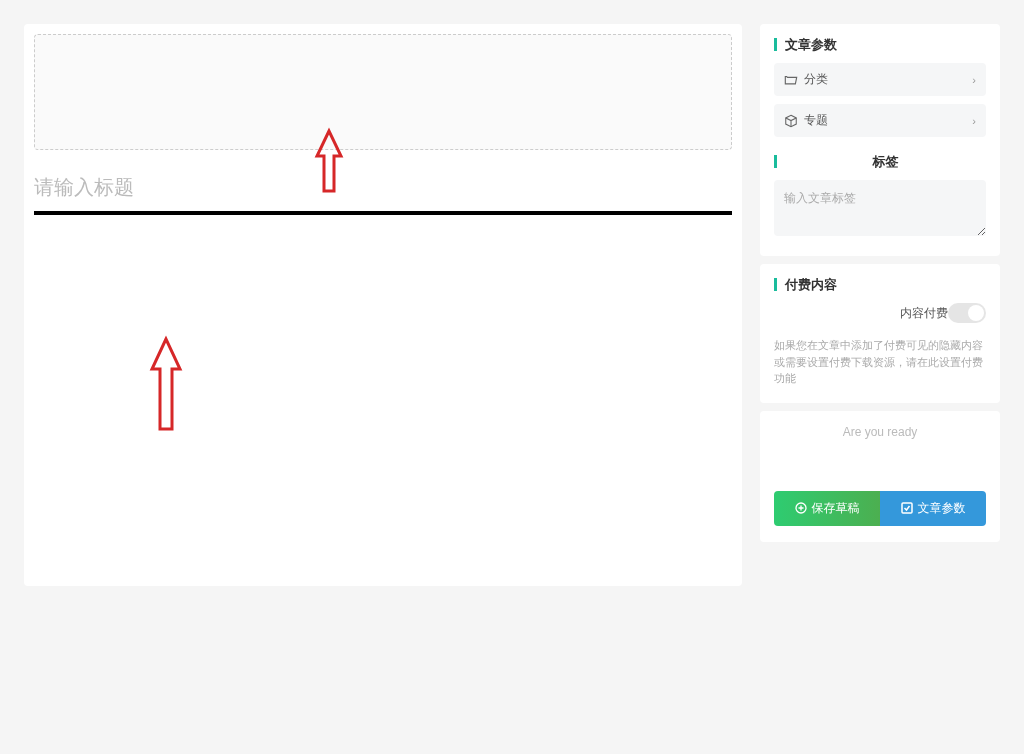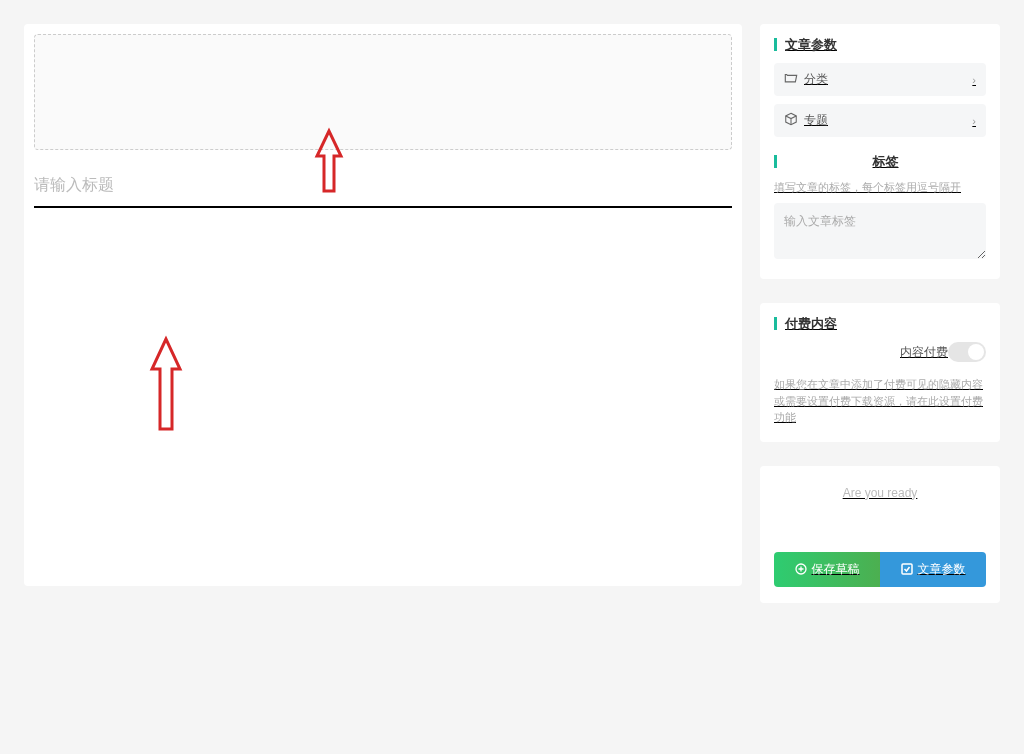--- a/index.html
+++ b/index.html
@@ -29,24 +29,24 @@
       background: #fafafa;
       border-radius: 4px;
       height: 116px;
       margin-bottom: 20px;
       position: relative;
     }
     .title-input {
       width: 100%;
       border: none;
       outline: none;
-      font-size: 16px;
+      font-size: 20px;
       color: #333;
       padding: 6px 0 12px 0;
-      border-bottom: 2px solid #000000;
+      border-bottom: 4px solid #000000;
     }
     .title-input::placeholder {
       color: #bbb;
     }
     .content-area {
       height: 350px;
       position: relative;
     }
     .arrow-annotation {
       position: absolute;
@@ -62,22 +62,21 @@
       left: 122px;
     }
     .arrow-svg {
       width: 100%;
       height: 100%;
     }
     .sidebar {
       width: 240px;
       display: flex;
       flex-direction: column;
-      gap: 24px;
-      text-decoration: underline;
+      gap: 8px;
     }
     .card {
       background: #fff;
       border-radius: 4px;
       padding: 14px 14px 16px 14px;
     }
     .section-title {
       font-size: 13px;
       font-weight: 600;
       color: #333;
@@ -96,20 +95,21 @@
       margin-bottom: 8px;
       cursor: pointer;
       font-size: 12px;
       color: #555;
     }
     .select-row:last-of-type {
       margin-bottom: 0;
     }
     .select-row-left {
       display: flex;
+      align-items: center;
       gap: 6px;
     }
     .select-icon {
       width: 14px;
       height: 14px;
       display: inline-flex;
       align-items: center;
       justify-content: center;
     }
     .chevron {
@@ -171,21 +171,20 @@
     .paid-hint {
       font-size: 11px;
       color: #aaa;
       line-height: 1.5;
     }
     .ready-text {
       text-align: center;
       font-size: 12px;
       color: #bbb;
       margin-bottom: 12px;
-      margin-top: 6px;
     }
     .btn-row {
       display: flex;
       gap: 0;
     }
     .btn {
       flex: 1;
       border: none;
       padding: 9px 0;
       font-size: 12px;
@@ -255,21 +254,20 @@
             <path d="M8 1.5 L14 4.5 L14 11.5 L8 14.5 L2 11.5 L2 4.5 Z"></path>
             <path d="M2 4.5 L8 7.5 L14 4.5 M8 7.5 L8 14.5"></path>
           </svg>
         </span>
         <span>专题</span>
       </div>
       <span class="chevron">›</span>
     </div>
 
     <div class="section-title section-title-mt">标签</div>
-    <div class="hint-text">填写文章的标签，每个标签用逗号隔开</div>
     <textarea class="tags-textarea" placeholder="输入文章标签" style=""></textarea>
   </div>
 
   <div class="card">
     <div class="section-title">付费内容</div>
     <div class="toggle-row">
       <span class="toggle-label">内容付费</span>
       <div class="toggle">
         <div class="toggle-knob"></div>
       </div>

